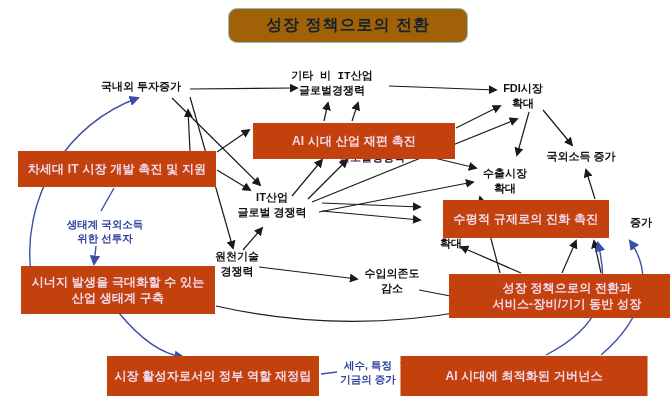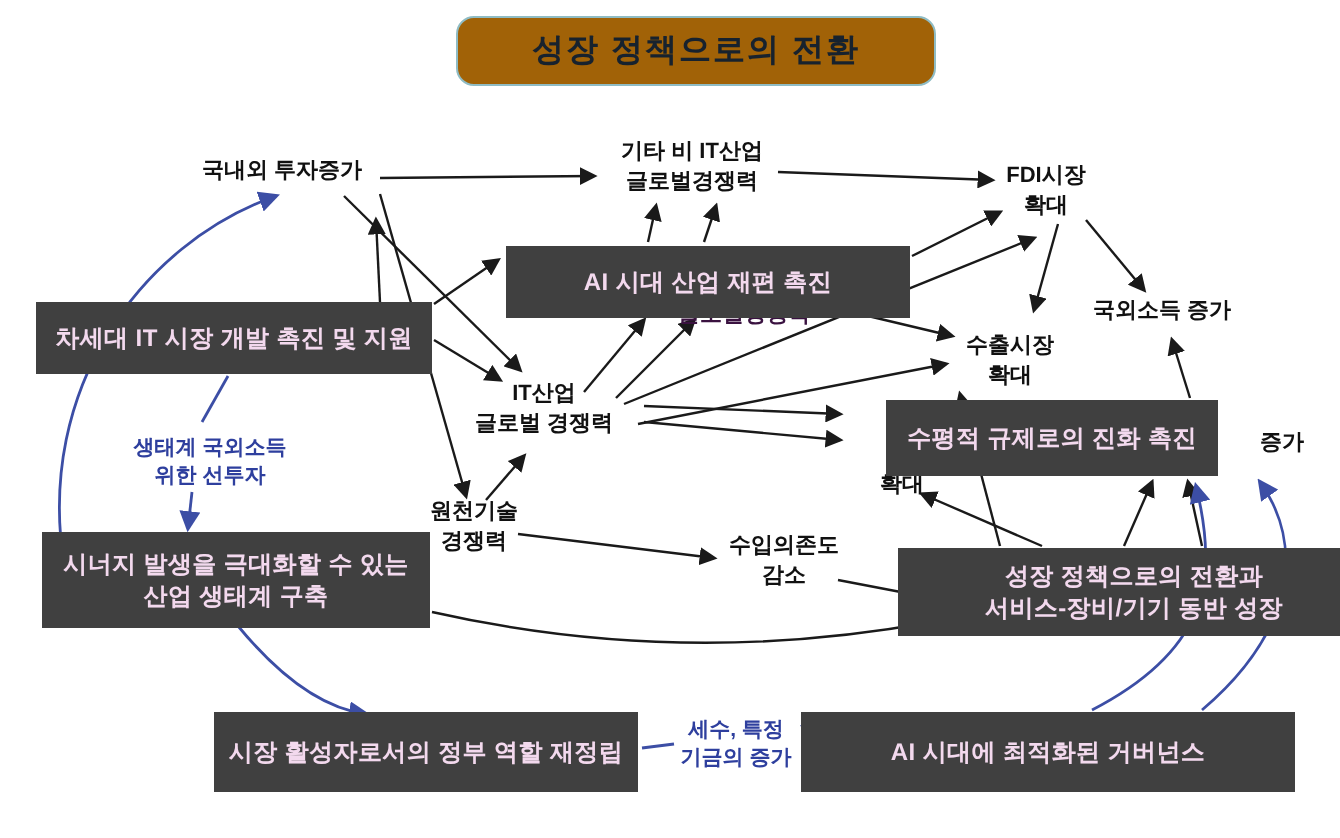--- a/index.html
+++ b/index.html
@@ -4,21 +4,21 @@
 <style>
   html,body{margin:0;padding:0;background:#ffffff;}
   #stage{
     position:relative;width:670px;height:419px;overflow:hidden;background:#ffffff;
     font-family:"Liberation Sans","DejaVu Sans",sans-serif;
   }
   #edges{position:absolute;left:0;top:0;z-index:1;}
   .node{position:absolute;transform:translate(-50%,-50%);white-space:pre-line;text-align:center;}
   .under{z-index:1;font-weight:bold;font-size:11px;color:#3a1240;}
   .box{
-    z-index:3;background:#404040;color:#f3d9ee;font-weight:bold;font-size:12px;
+    z-index:3;background:#c2410c;color:#f3d9ee;font-weight:bold;font-size:12px;
     display:flex;align-items:center;justify-content:center;line-height:1.35;
     box-sizing:border-box;padding:2px 6px;letter-spacing:0.2px;
   }
   .label{z-index:2;font-weight:bold;font-size:11px;color:#111111;line-height:1.35;}
   .blue-label{z-index:2;font-weight:bold;font-size:10.5px;color:#2e3f9e;line-height:1.35;}
   .title-box{
     position:absolute;left:228px;top:8px;width:238px;height:33px;z-index:4;
     background:#a16207;border:1.5px solid #8fbcc4;border-radius:9px;
     display:flex;align-items:center;justify-content:center;
     font-weight:bold;font-size:16px;color:#17222e;letter-spacing:1px;
@@ -82,21 +82,21 @@
       <div class="node box" style="left: 354px; top: 141px; width: 202px; height: 36px;">AI 시대 산업 재편 촉진</div>
       <div class="node box" style="left: 117px; top: 169px; width: 198px; height: 36px;">차세대 IT 시장 개발 촉진 및 지원</div>
       <div class="node box" style="left: 526px; top: 219px; width: 166px; height: 38px;">수평적 규제로의 진화 촉진</div>
       <div class="node box" style="left: 118px; top: 290px; width: 194px; height: 48px;">시너지 발생을 극대화할 수 있는
 산업 생태계 구축</div>
       <div class="node box" style="left: 567px; top: 296px; width: 236px; height: 44px;">성장 정책으로의 전환과
 서비스-장비/기기 동반 성장</div>
       <div class="node box" style="left: 213px; top: 376px; width: 212px; height: 40px;">시장 활성자로서의 정부 역할 재정립</div>
       <div class="node box" style="left: 524px; top: 376px; width: 247px; height: 40px;">AI 시대에 최적화된 거버넌스</div>
       <div class="node label" style="left: 141px; top: 86px;">국내외 투자증가</div>
-      <div class="node label" style="left: 346px; top: 84px;">기타 비 IT산업
+      <div class="node label" style="left: 332px; top: 84px; font-family: Liberation Mono, monospace;">기타 비 IT산업
 글로벌경쟁력</div>
       <div class="node label" style="left: 523px; top: 96px;">FDI시장
 확대</div>
       <div class="node label" style="left: 581px; top: 156px;">국외소득 증가</div>
       <div class="node label" style="left: 505px; top: 181px;">수출시장
 확대</div>
       <div class="node label" style="left: 272px; top: 205px;">IT산업
 글로벌 경쟁력</div>
       <div class="node label" style="left: 237px; top: 264px;">원천기술
 경쟁력</div>

